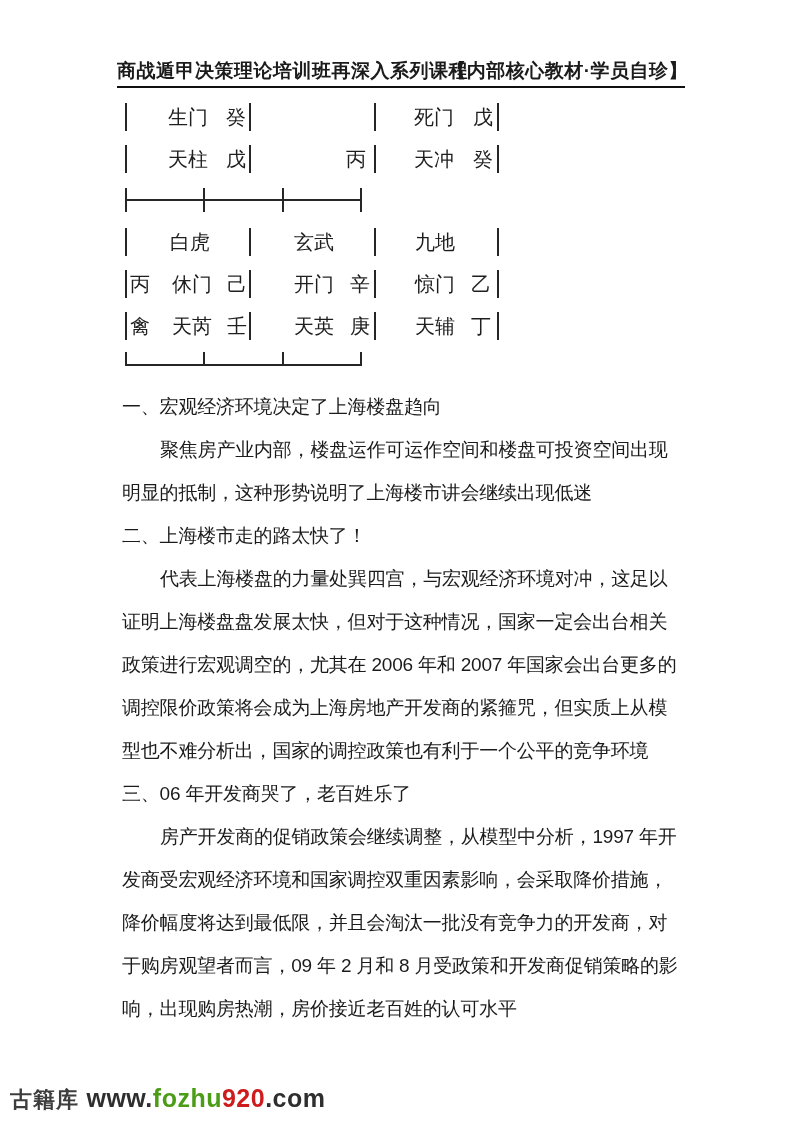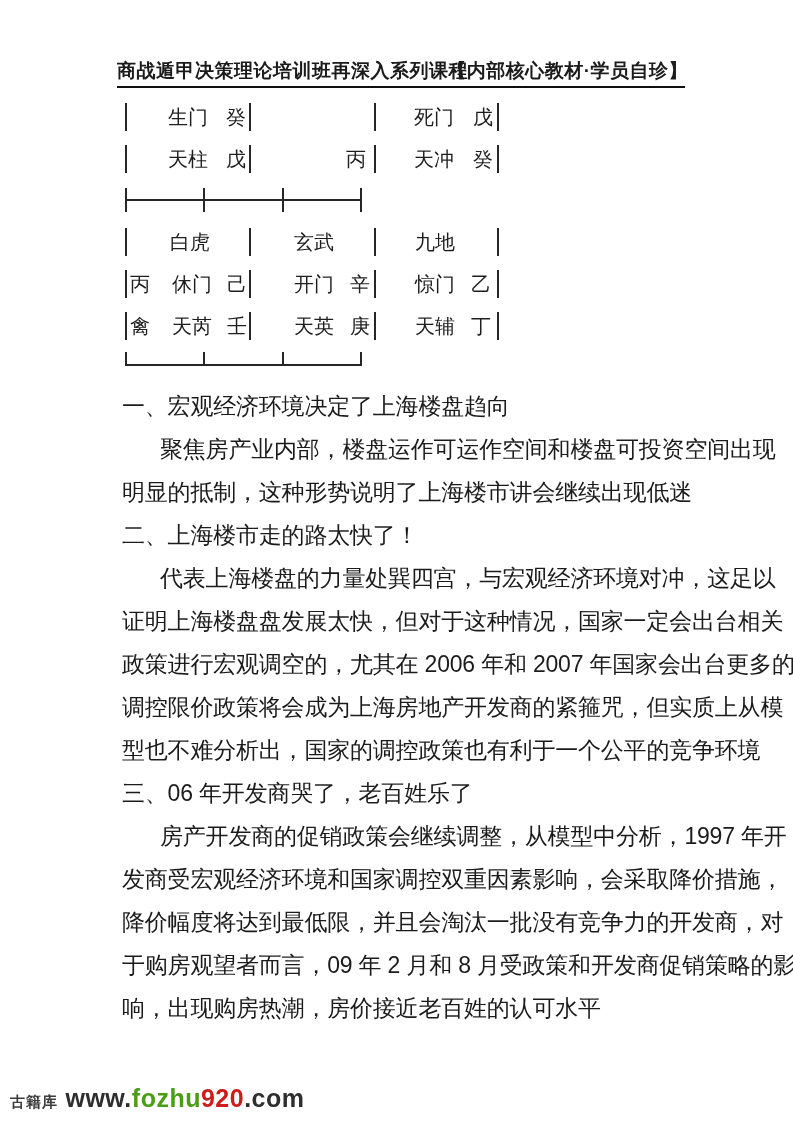--- a/index.html
+++ b/index.html
@@ -13,25 +13,25 @@
   .hdr-right { position:absolute; right:105px; top:58px; font-size:19px; font-weight:600; letter-spacing:0.5px; white-space:pre; }
   .hdr-rule  { position:absolute; left:117px; top:86px; width:568px; height:2px; background:#101010; }
   
   .diagram { position:absolute; left:0; top:0; width:687px; height:385px; }
   .dseg  { position:absolute; font-size:20px; line-height:24px; white-space:pre; color:#1e1e1e; }
   .vbar  { position:absolute; width:2px; height:28px; background:#262626; }
   .hline { position:absolute; height:2px; background:#262626; }
   .tick  { position:absolute; width:2px; background:#262626; }
   
   .body-text { position:absolute; left:122px; top:385px; width:600px; }
-  .bline { height:43px; line-height:43px; font-size:23px; letter-spacing:-0.2px; white-space:pre; color:#1b1b1b; }
+  .bline { height:43px; line-height:43px; font-size:19px; letter-spacing:-0.2px; white-space:pre; color:#1b1b1b; }
   .bline.indent { padding-left:38px; }
   
   .footer { position:absolute; left:10px; top:1084px; white-space:nowrap; font-weight:bold; }
-  .f-cjk  { font-size:15px; letter-spacing:1px; vertical-align:baseline;margin-top:34px; }
+  .f-cjk  { font-size:22px; letter-spacing:1px; vertical-align:baseline;margin-top:34px; }
   .f-url  { font-size:25px; letter-spacing:0.5px; vertical-align:baseline; }
 </style>
 </head>
 <body>
 
 <div class="page">
 
   <div>
     <span class="hdr-left">商战遁甲决策理论培训班再深入系列课程</span>
     <span class="hdr-right">【内部核心教材·学员自珍】</span>

